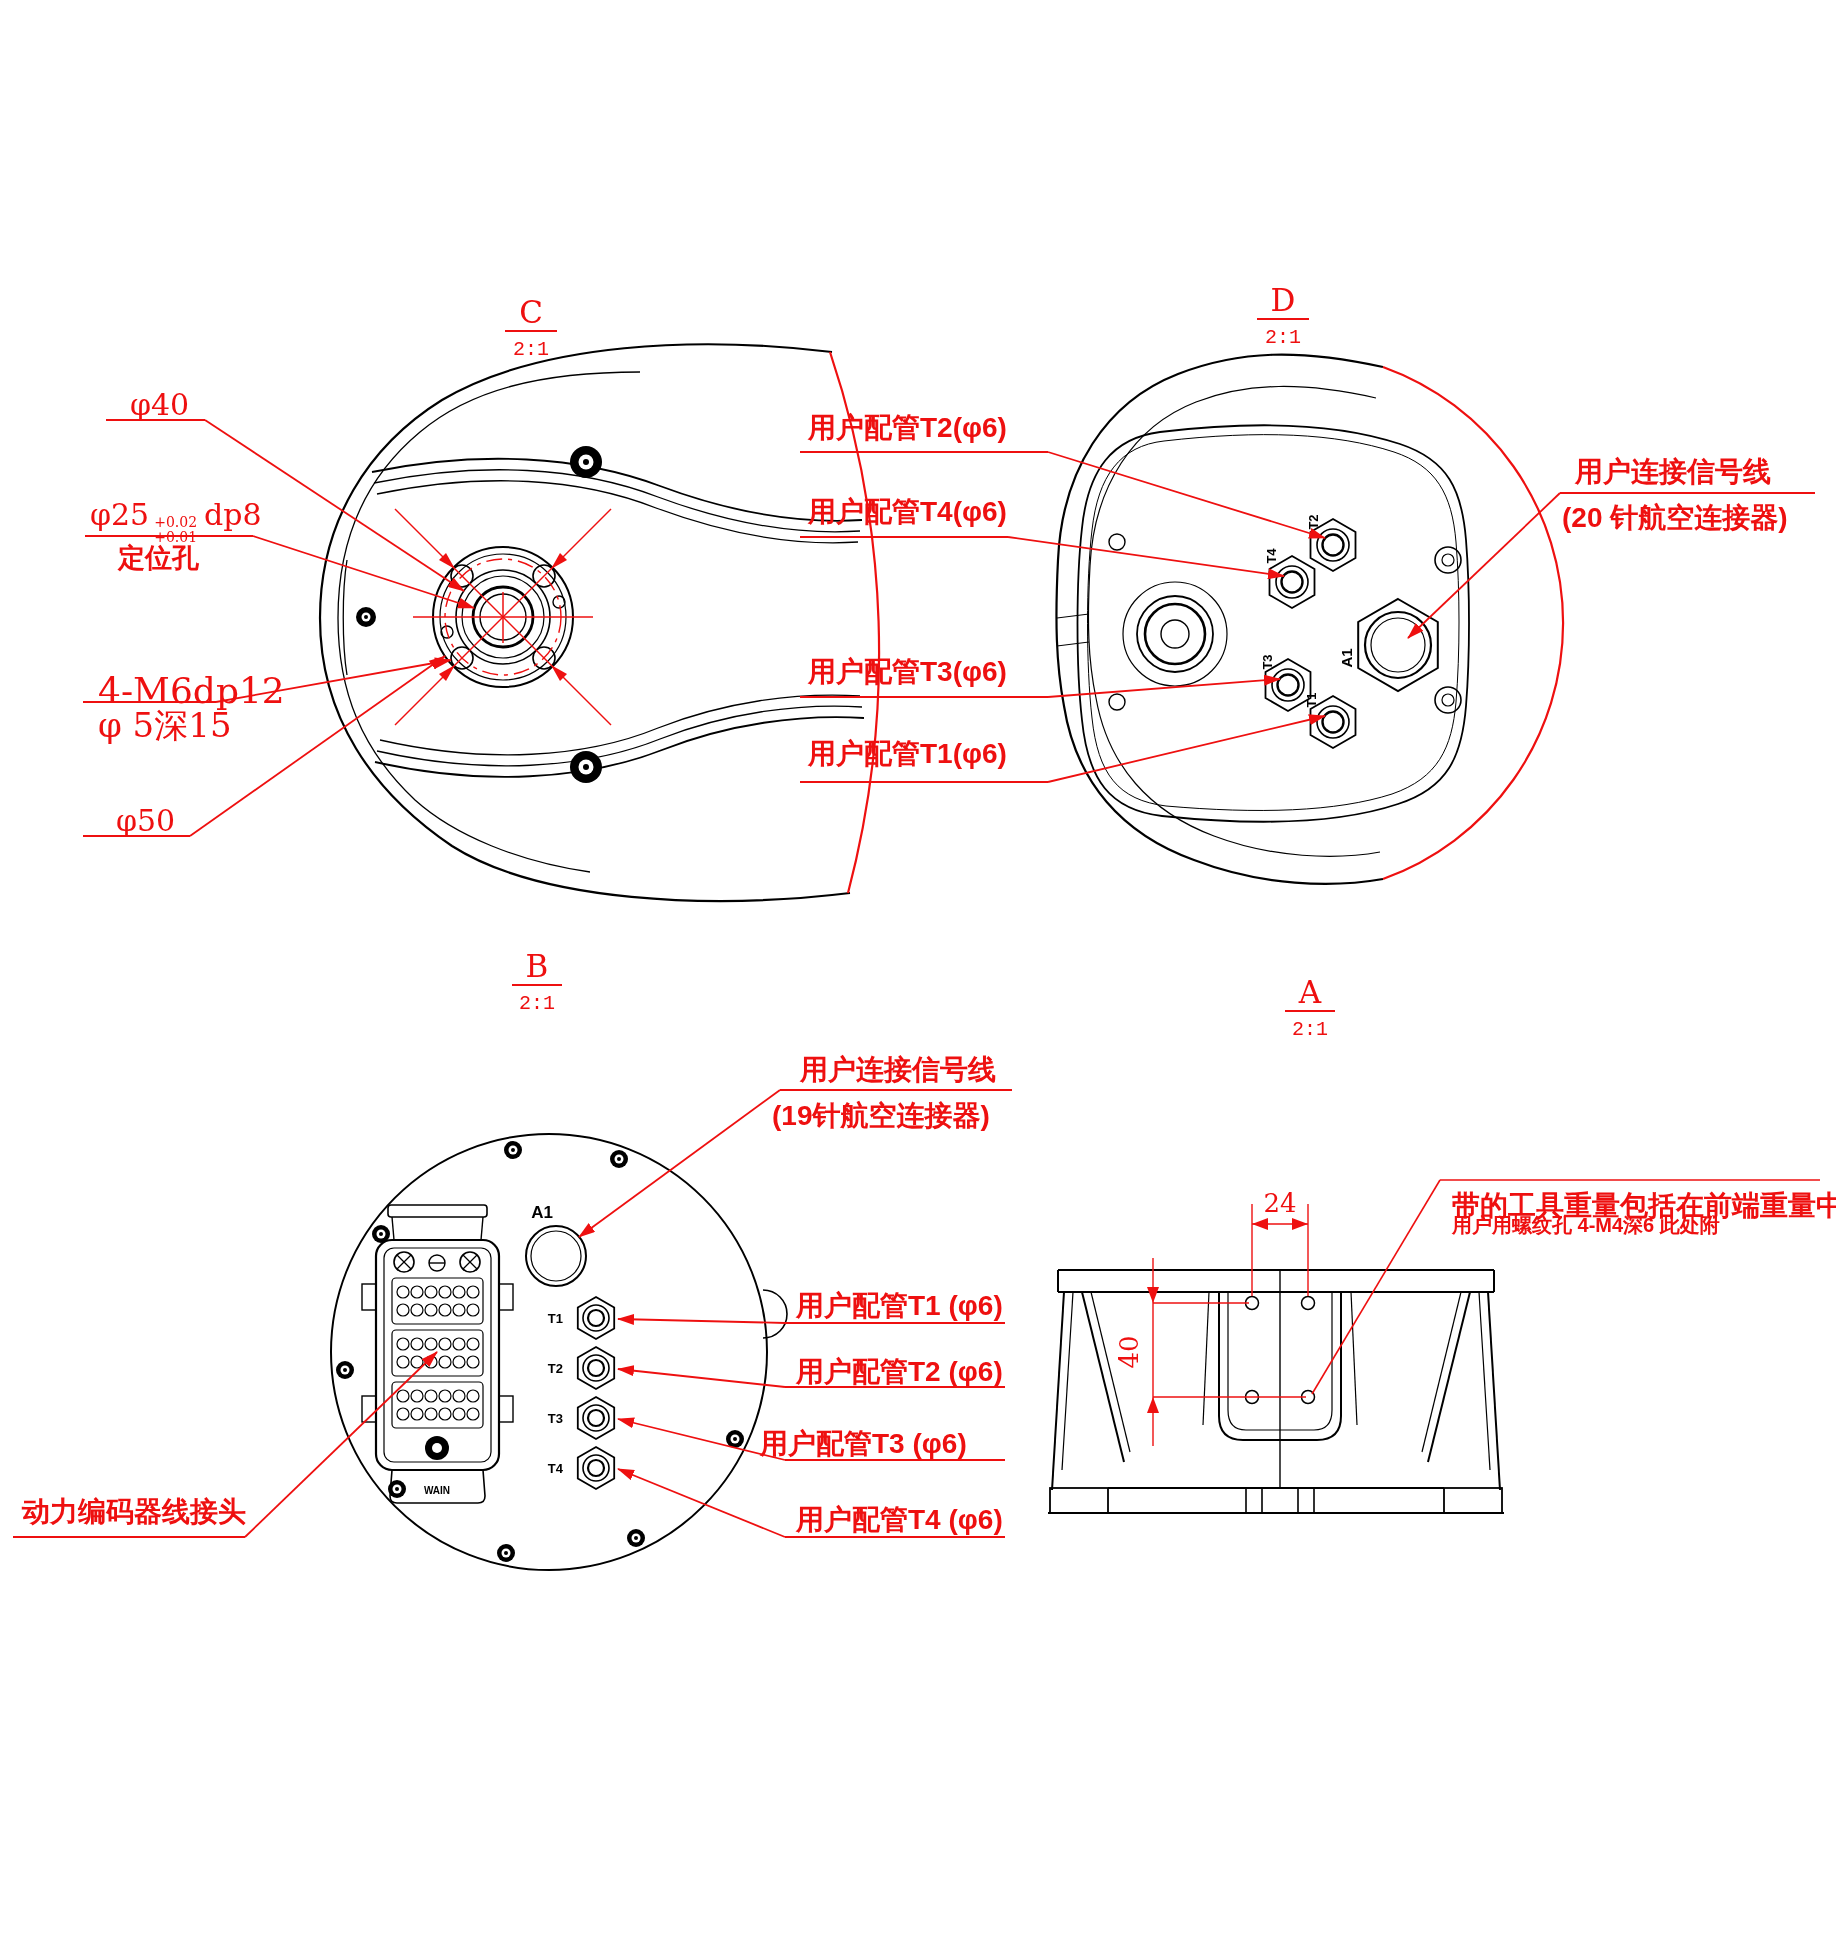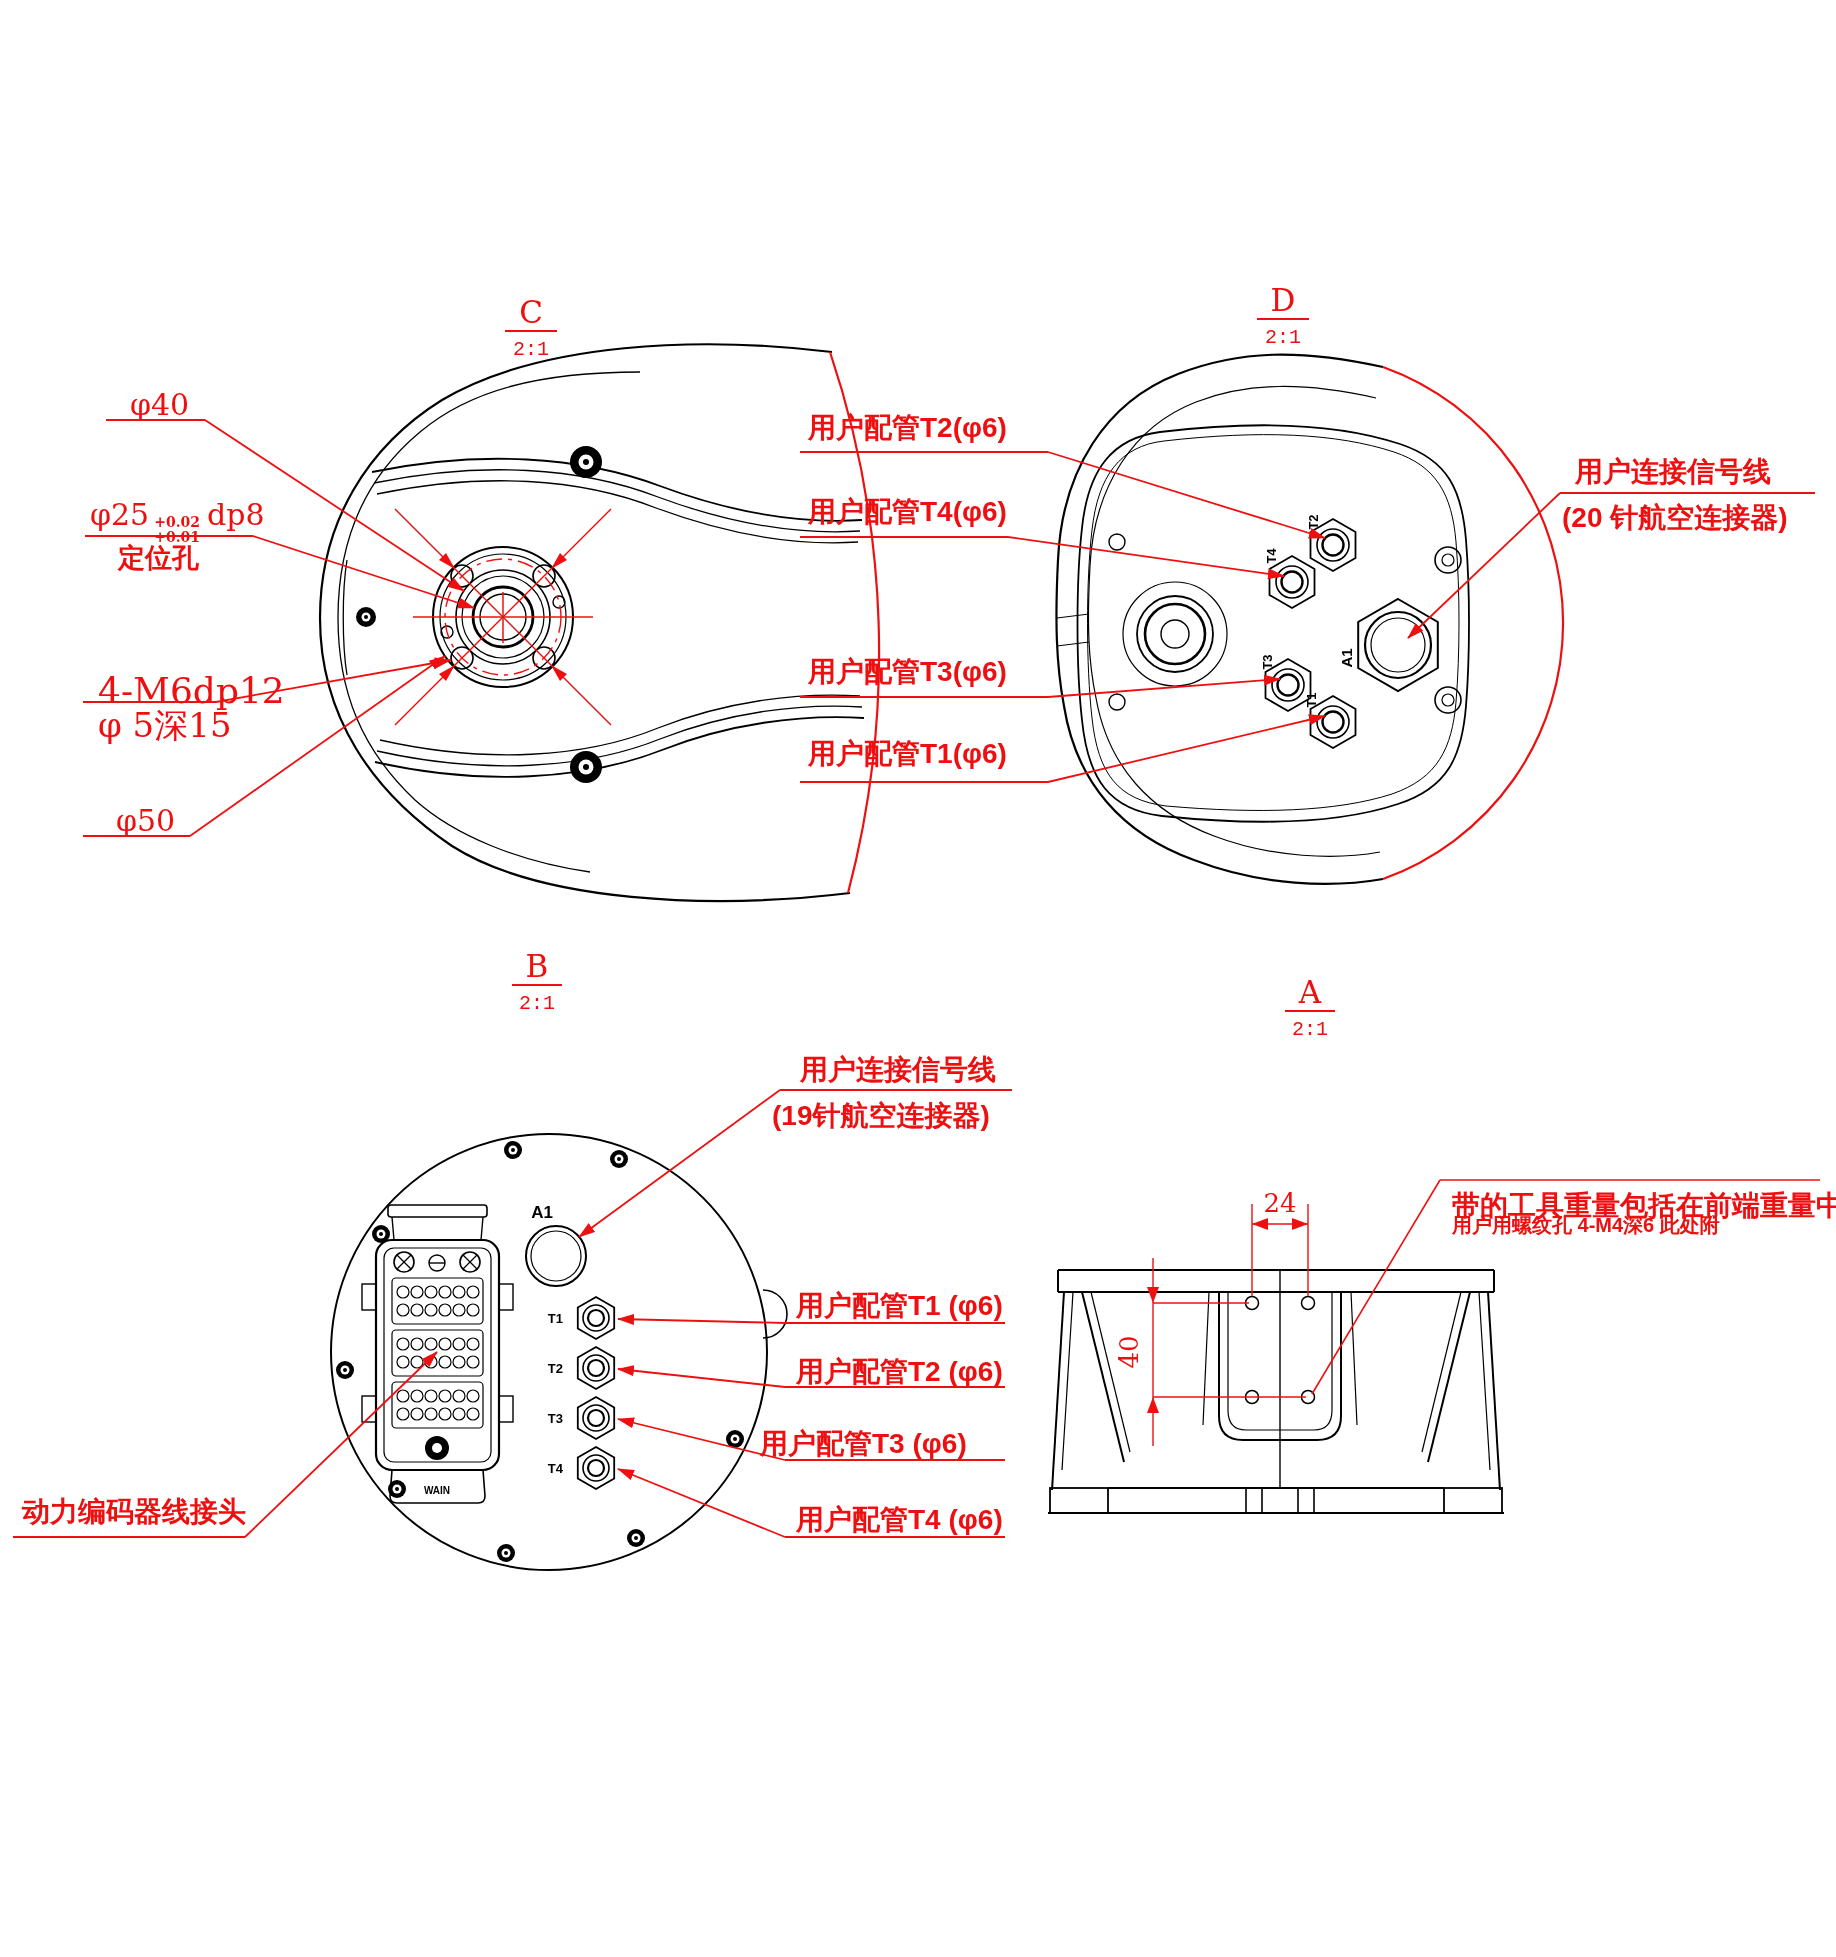--- a/index.html
+++ b/index.html
@@ -8,21 +8,21 @@
             font-family:"Liberation Sans", sans-serif; overflow:hidden; }
   svg.linework { position:absolute; left:0; top:0; }
   .vtitle { position:absolute; width:140px; text-align:center; color:var(--red); }
   .vletter { display:inline-block; font-family:"DejaVu Serif", serif; font-size:31px;
              line-height:33px; border-bottom:2px solid var(--red); padding:0 14px 1px; }
   .vscale { font-family:Liberation Mono, monospace; font-size:20px; line-height:32px; margin-top:2px; }
   .callout { position:absolute; color:var(--red); font-size:28px; font-weight:700;
              white-space:nowrap; line-height:1.15; }
   .dimtxt { font-family:"DejaVu Serif", serif; font-weight:400; font-size:30px; }
   .tolstack { display:inline-flex; flex-direction:column; font-size:14px; line-height:1.1;
-              vertical-align:-2px; margin:0 5px; font-weight:700; }
+              vertical-align:-2px; margin:0 5px; font-weight:400; }
   .suffix { margin-left:2px;text-align:center; }
 </style>
 </head>
 <body>
 
 <div class="canvas">
 
 <svg class="linework" width="1836" height="1957" viewBox="0 0 1836 1957">
   <defs>
     <marker id="arr" markerWidth="17" markerHeight="11" refX="16" refY="5.5" orient="auto" markerUnits="userSpaceOnUse">

